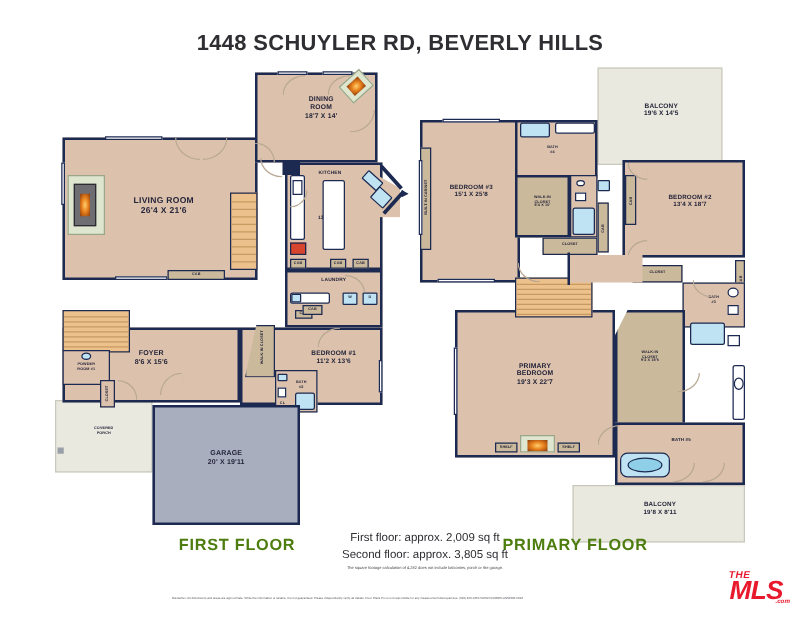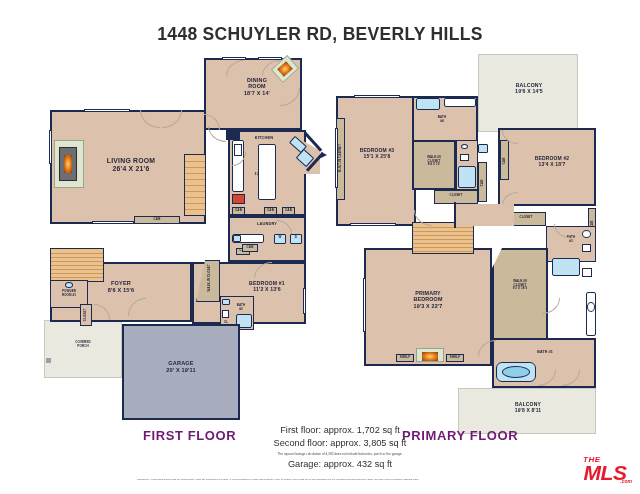--- a/index.html
+++ b/index.html
@@ -107,21 +107,21 @@
   .door.bl { border-width:0 0 1px 1px; border-bottom-left-radius:100%; }
   .door.br { border-width:0 1px 1px 0; border-bottom-right-radius:100%; }
 
   
   .win { position:absolute; background:#ffffff; border:1px solid #1c2a52; }
 
   
   .floor-caption {
     position:absolute;
     font-size:13px; font-weight:600; letter-spacing:0.6px;
-    color:#701a75;
+    color:#4d7c0f;
   }
   #first-floor-caption  { left:143px; top:428px; }
   #second-floor-caption { left:402px; top:428px; }
 
   
   #footer-stats {
     position:absolute; left:225px; top:424px; width:230px;
     text-align:center; color:#2e2e33;
   }
   #footer-stats .line1, #footer-stats .line2 { font-size:9.2px; line-height:1.42; }
@@ -444,24 +444,23 @@
 
   <div class="fill" style="left:126px; top:152px; width:58px; height:22px;"></div>
   <div class="wall" style="left:124px; top:150px; width:2.2px; height:26px;"></div>
   <div class="door bl" style="left:84px; top:158px; width:18px; height:16px;"></div>
 </div>
 
 <div class="floor-caption" id="first-floor-caption">FIRST FLOOR</div>
 <div class="floor-caption" id="second-floor-caption">PRIMARY FLOOR</div>
 
 <div id="footer-stats">
-  <div class="line1">First floor: approx. 1,702 sq ft</div>
+  <div class="line1">First floor: approx. 2,009 sq ft</div>
   <div class="line2">Second floor: approx. 3,805 sq ft</div>
   <div class="note">The square footage calculation of 4,282 does not include balconies, porch or the garage.</div>
-  <div class="garage">Garage: approx. 432 sq ft</div>
 </div>
 
 <div id="disclaimer">Disclaimer: All dimensions and areas are approximate. While the information is reliable, it is not guaranteed. Please independently verify all details. Floor Plans Pro is not responsible for any measurement discrepancies. (323) 463-1050 WWW.FLOORPLANSPRO.COM</div>
 
 <div id="mls-logo">
   <span class="the">THE</span>
   <span class="mls">MLS</span>
   <span class="dotcom">.com</span>
 </div>
 

